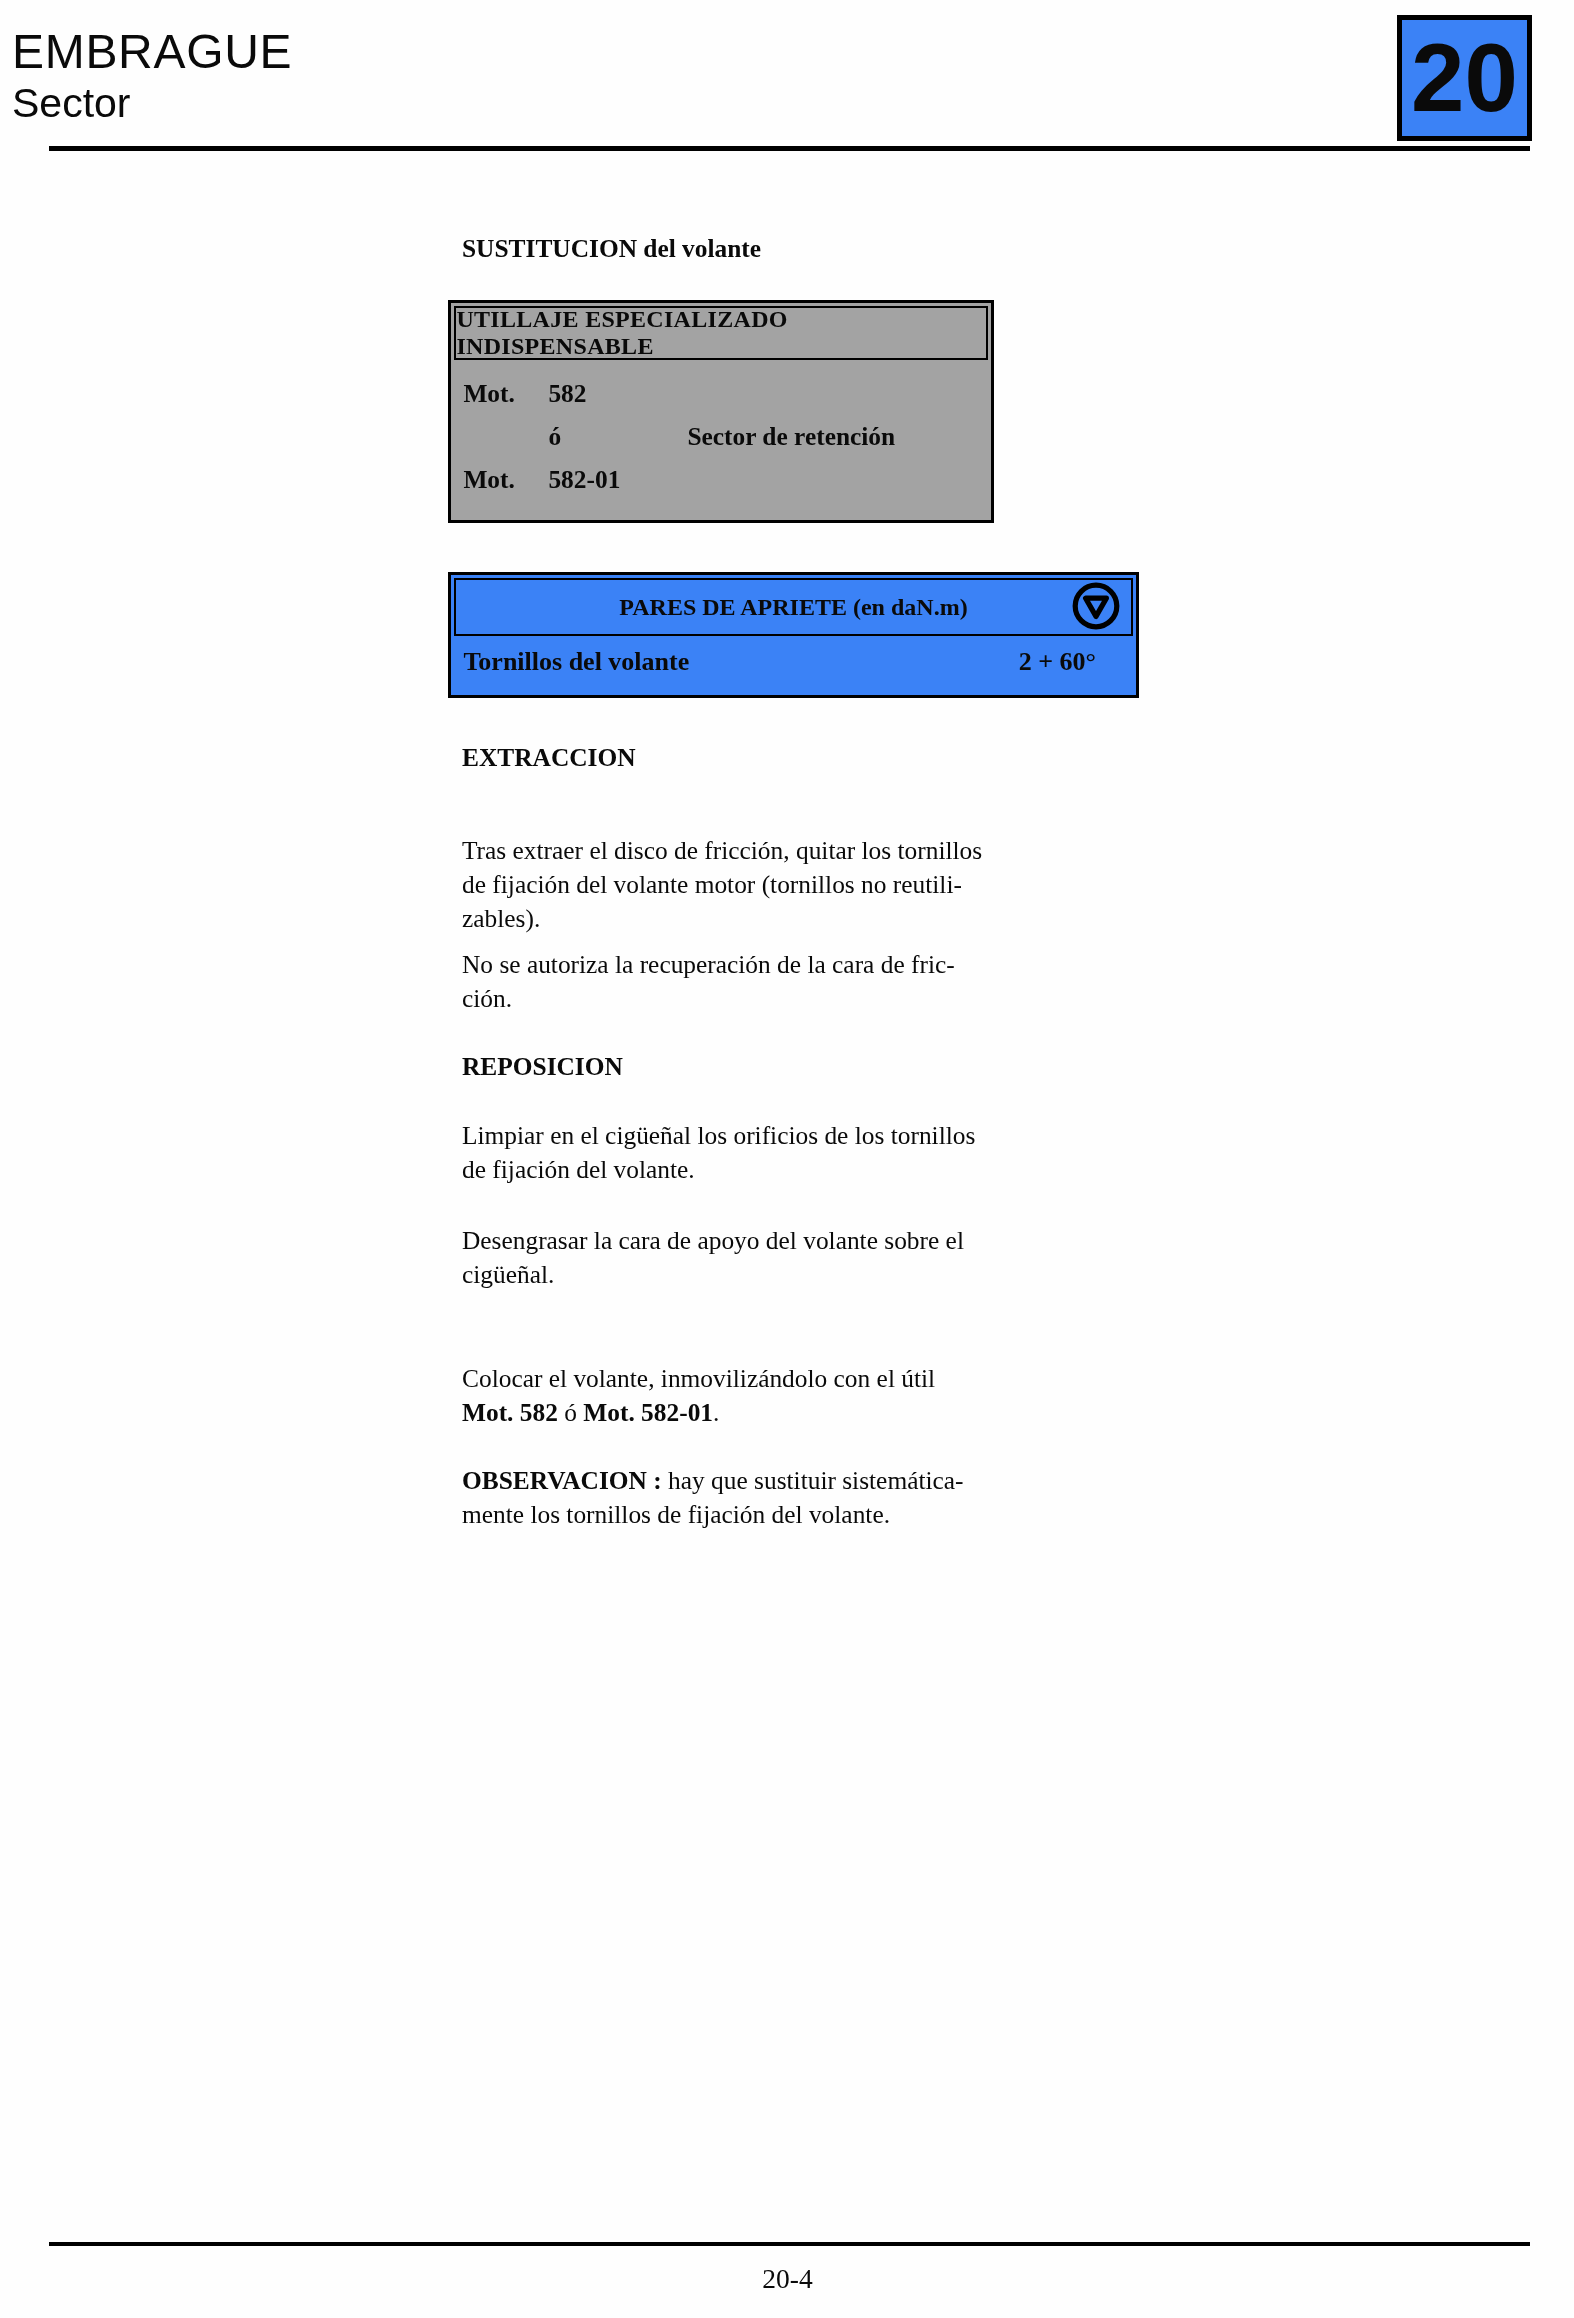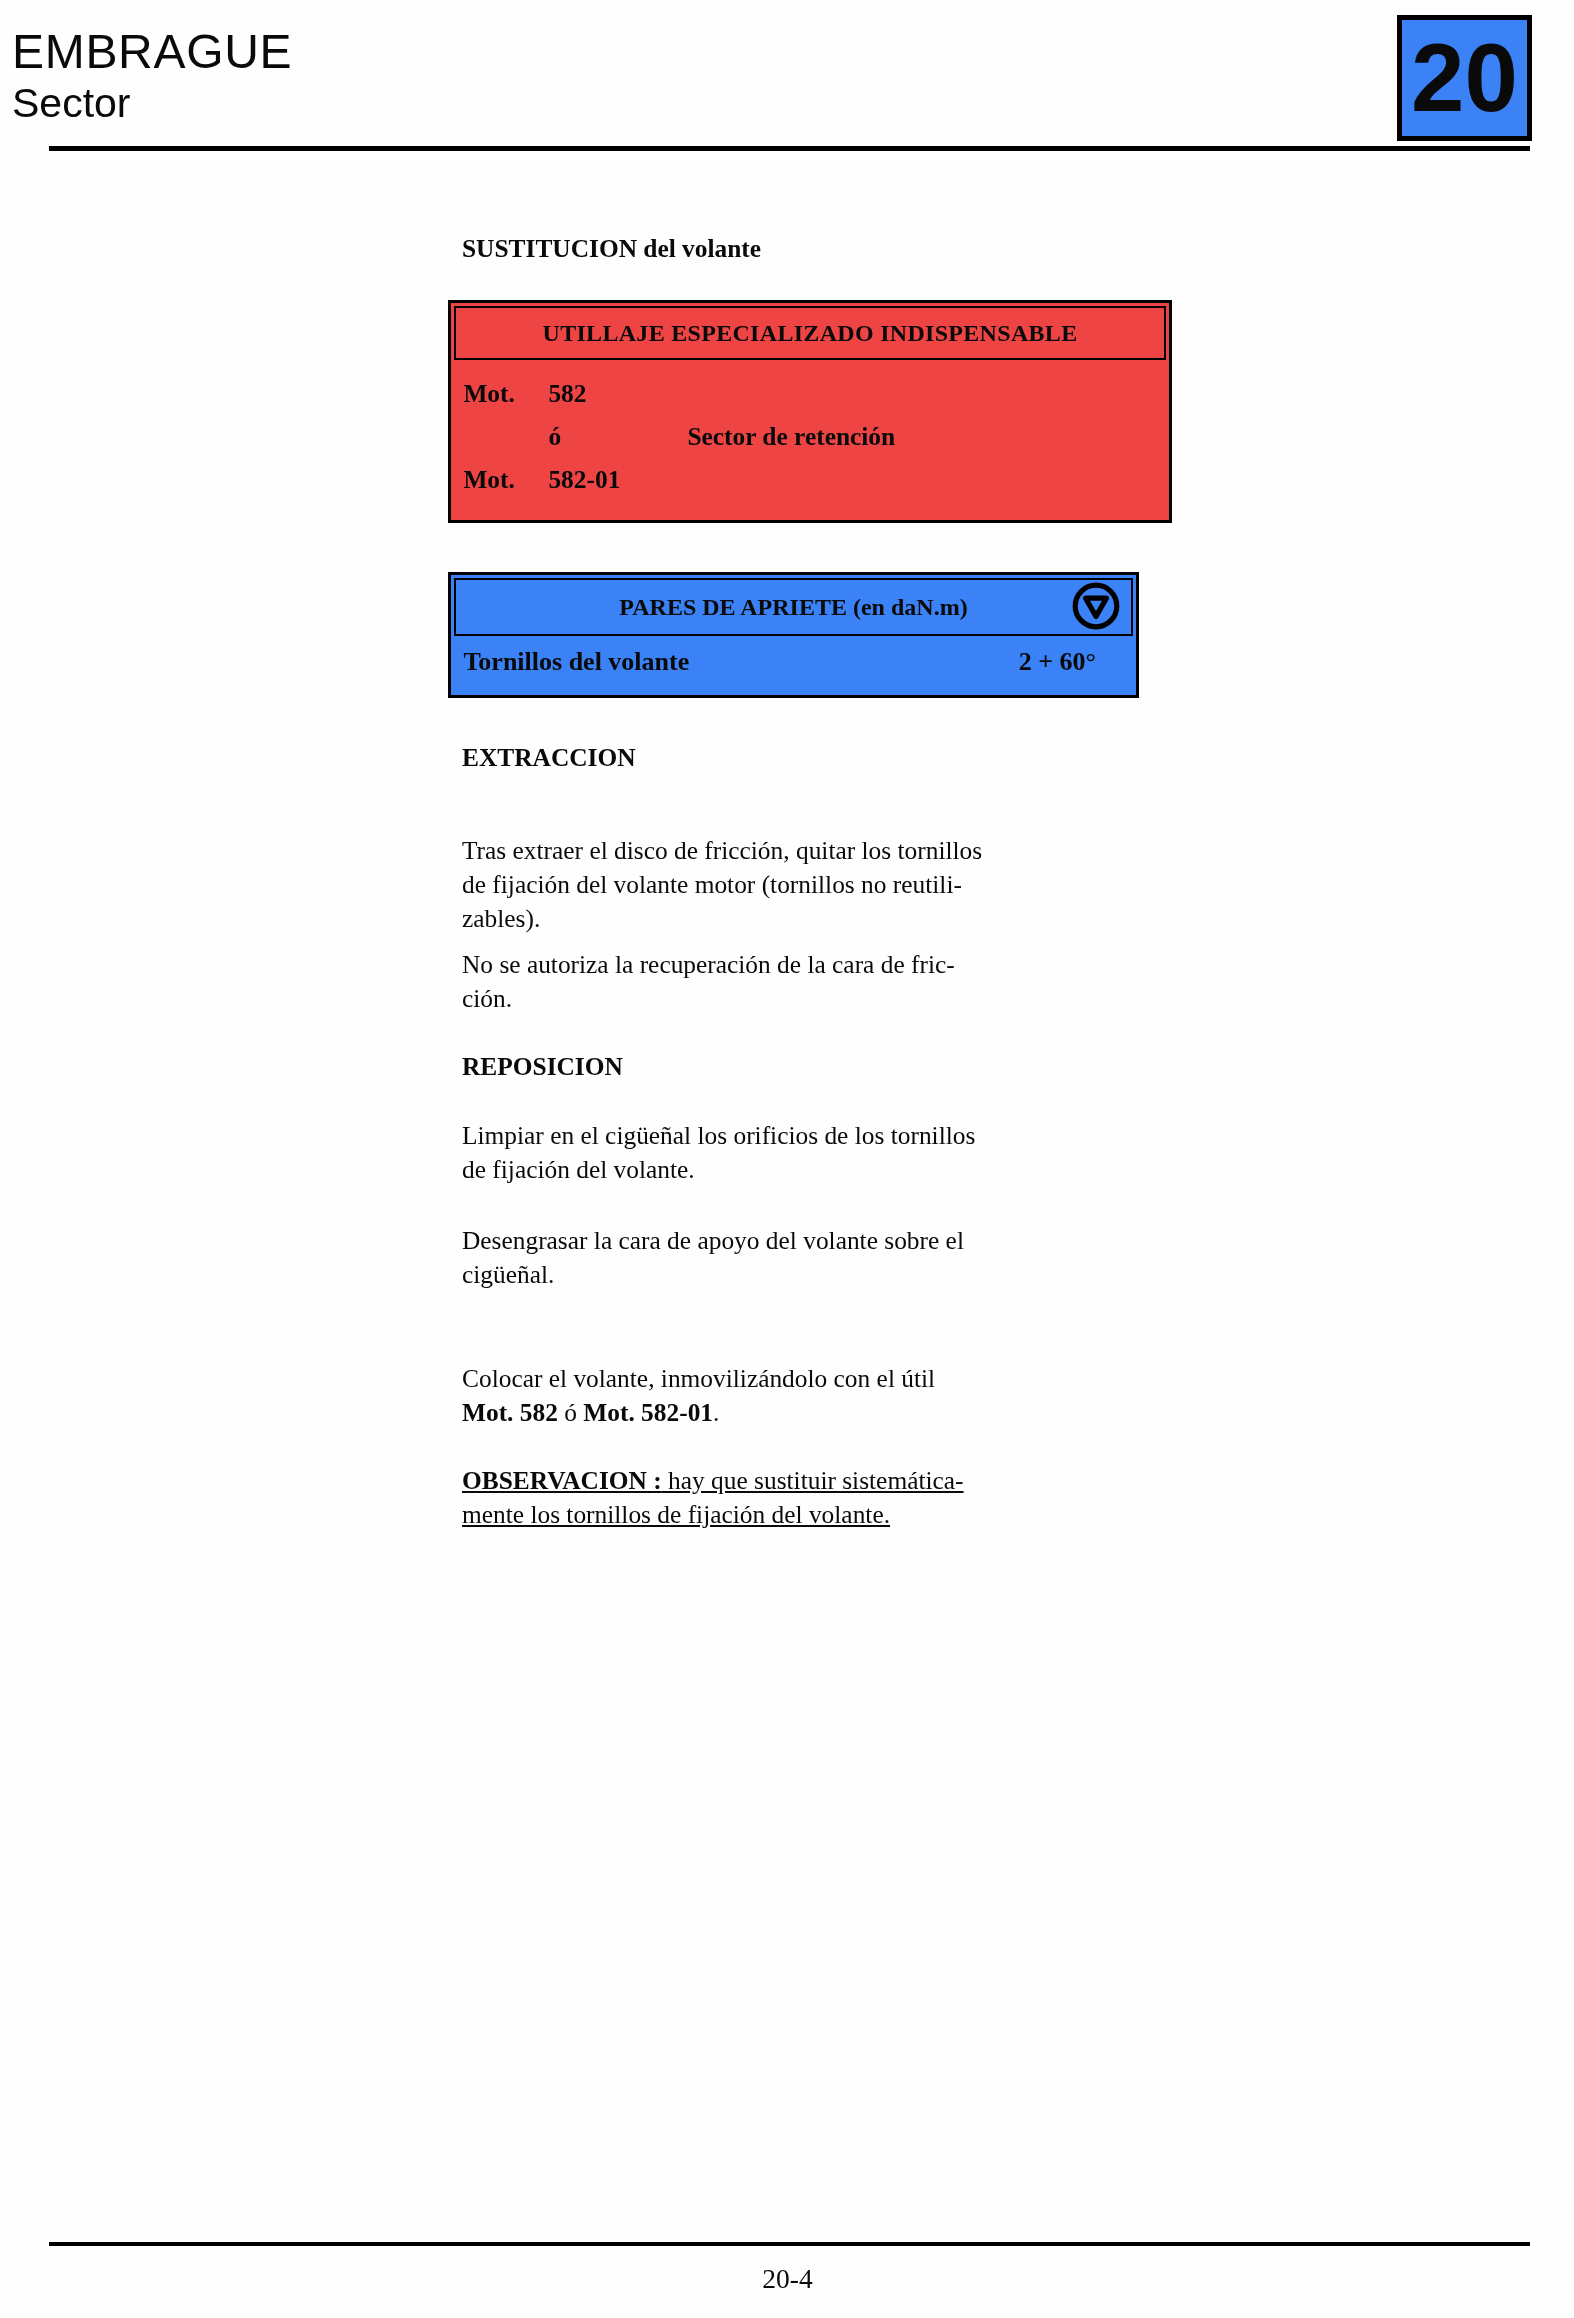--- a/index.html
+++ b/index.html
@@ -34,23 +34,23 @@
   }
   .header-rule { position: absolute; top: 146px; left: 49px; width: 1481px; height: 4.8px; background: #000; }
 
   .h-run { position: absolute; left: 462px; font-weight: 700; font-size: 25.4px; }
   .h-sust  { top: 234px; }
   .h-extra { top: 743px; }
   .h-repo  { top: 1052px; text-align: right; }
 
   .tools-box {
     position: absolute; top: 300px; left: 448px;
-    width: 724px; height: 223px;
+    width: 546px; height: 223px;
     border: 3.4px solid #000;
-    background: #ef4444;
+    background: #a3a3a3;
   }
   .box-inner-header {
     position: relative;
     margin: 3.4px;
     border: 2.7px solid #000;
     height: 54px;
     display: flex; align-items: center; justify-content: center;
     font-weight: 700; font-size: 24px;
     letter-spacing: 0.3px;
   }
@@ -83,21 +83,21 @@
   .p {
     position: absolute; left: 462px; width: 694px;
     font-size: 25.4px; line-height: 34px;
     white-space: pre-line;
   }
   .p1 { top: 805px; margin-top: 28px; }
   .p2 { top: 947px; }
   .p3 { top: 1118px; }
   .p4 { top: 1223px; }
   .p5 { top: 1327px; }
-  .p6 { top: 1429px; text-decoration: underline; }
+  .p6 { top: 1429px; }
   .b { font-weight: 700; }
 
   .footer-rule { position: absolute; top: 2242px; left: 49px; width: 1481px; height: 4.1px; background: #000; }
   .footer-page { position: absolute; top: 2263px; left: 0; width: 100%; text-align: center; font-size: 27.5px; }
 </style>
 </head>
 <body>
 
 <div class="page">
 

